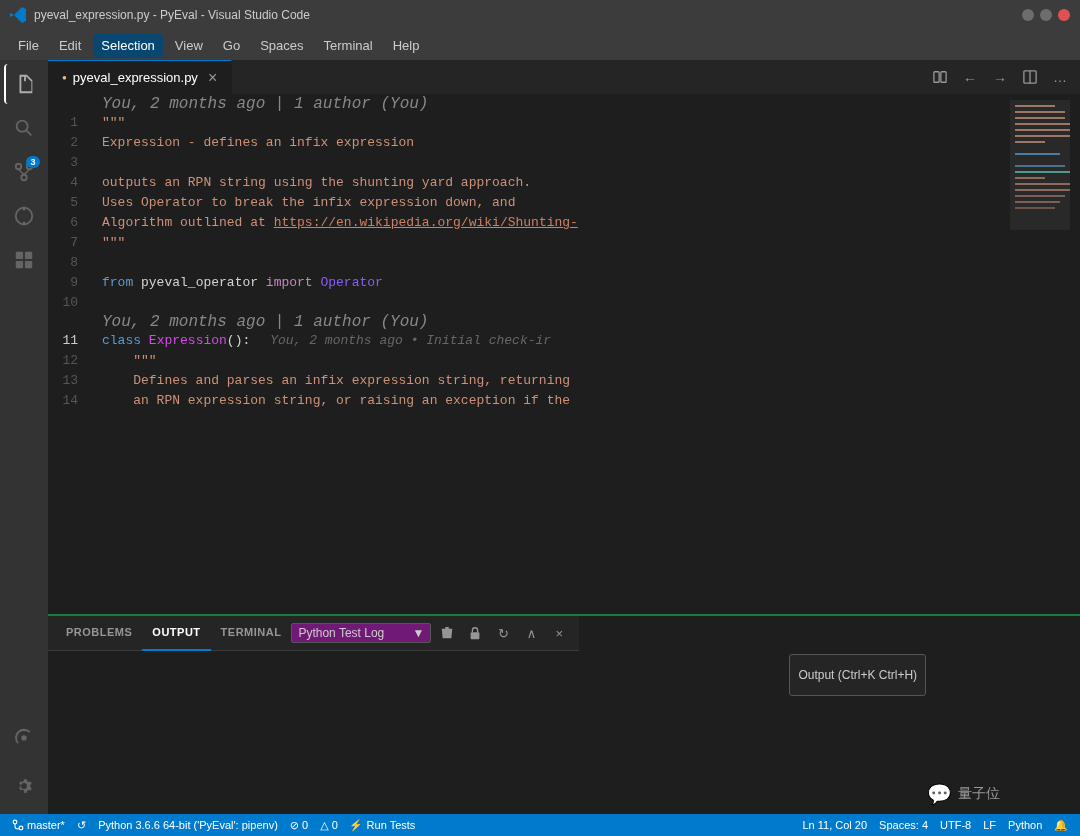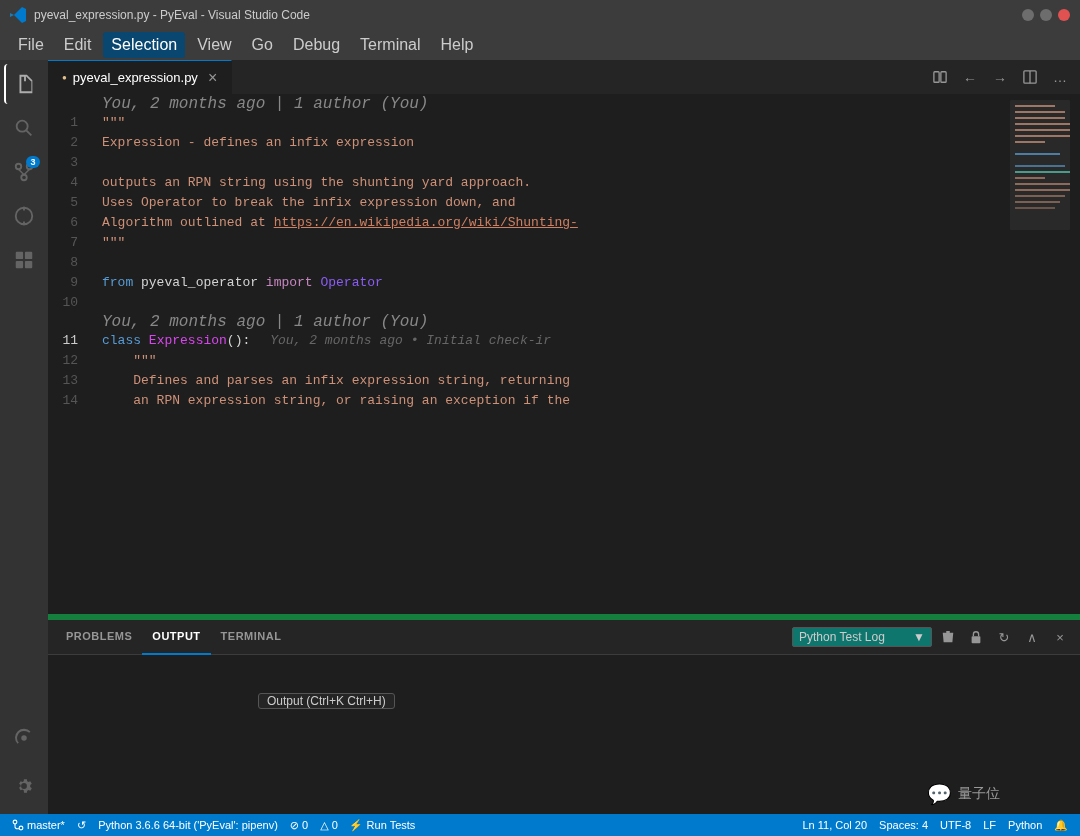--- a/index.html
+++ b/index.html
@@ -48,21 +48,21 @@
     
     #menu-bar {
       height: 30px;
       background: #3c3c3c;
       display: flex;
       align-items: center;
       padding: 0 10px;
       gap: 4px;
     }
     .menu-item {
-      font-size: 16px;
+      font-size: 13px;
       color: #cccccc;
       padding: 4px 8px;
       cursor: pointer;
       border-radius: 3px;
     }
     .menu-item.active { background: #094771; color: #fff; }
 
     
     #main-layout {
       display: flex;
@@ -228,23 +228,23 @@
     }
     #minimap-canvas {
       width: 60px;
       height: 100%;
     }
 
     
     #panel {
       height: 200px;
       background: #1e1e1e;
-      border-top: 6px solid #15803d;
-      display: flex;
-      flex-direction: column;
+      border-top: 2px solid #15803d;
+      display: flex;
+      flex-direction: row;
     }
     #panel-tabs {
       height: 35px;
       background: #252526;
       display: flex;
       align-items: center;
       border-bottom: 1px solid #3c3c3c;
       padding: 0 8px;
     }
     .panel-tab {
@@ -265,21 +265,21 @@
       border-bottom: 2px solid #007acc;
     }
 
     #panel-right-controls {
       margin-left: auto;
       display: flex;
       align-items: center;
       gap: 4px;
     }
     #panel-dropdown {
-      background: #0f766e;
+      background: #701a75;
       border: 1px solid #555;
       color: #cccccc;
       font-size: 12px;
       padding: 2px 6px;
       border-radius: 2px;
       cursor: pointer;
       display: flex;
       align-items: center;
       gap: 0;
       min-width: 140px;
@@ -303,21 +303,21 @@
       position: relative;
     }
 
     
     #tooltip {
       position: absolute;
       background: #252526;
       border: 1px solid #555;
       color: #cccccc;
       font-size: 12px;
-      padding: 0 8px;
+      padding: 13px 8px;
       border-radius: 3px;
       white-space: nowrap;
       z-index: 100;
       left: 210px;
       top: 38px;
       pointer-events: none;
     }
 
     
     #status-bar {
@@ -378,21 +378,21 @@
     <span class="title-btn close"></span>
   </div>
 </div>
 
 <div id="menu-bar">
   <span class="menu-item">File</span>
   <span class="menu-item">Edit</span>
   <span class="menu-item active">Selection</span>
   <span class="menu-item">View</span>
   <span class="menu-item">Go</span>
-  <span class="menu-item">Debug</span>
+  <span class="menu-item">Spaces</span>
   <span class="menu-item">Terminal</span>
   <span class="menu-item">Help</span>
 </div>
 
 <div id="main-layout">
 
   <div id="activity-bar">
     <div class="activity-icon active">
       <svg width="22" height="22" viewBox="0 0 24 24" fill="currentColor">
           <path d="M6 2v20h14V8l-6-6H6zm7 1.5L18.5 9H13V3.5zM8 4h3v5h8v11H8V4z" opacity="0.6"></path>

